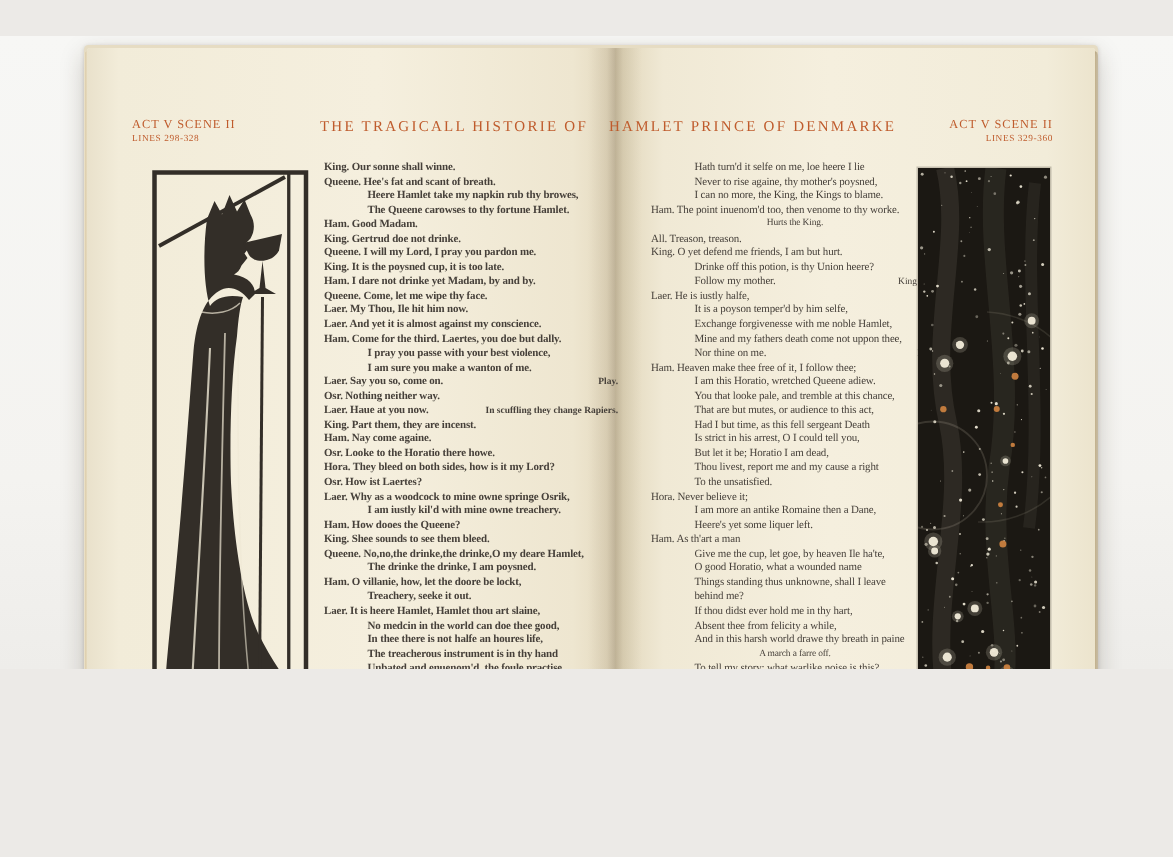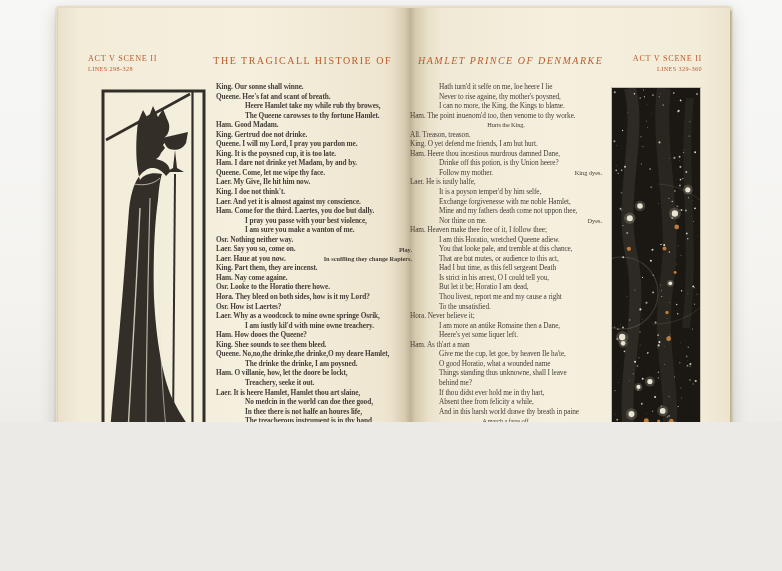--- a/index.html
+++ b/index.html
@@ -3,20 +3,21 @@
 <meta charset="utf-8">
 <style>
   html,body{margin:0;padding:0;}
   body{
     font-family:"Liberation Serif","DejaVu Serif",serif;
     background:#eceae7;
   }
   .photo{
     position:relative;width:782px;height:422px;overflow:hidden;
     background:linear-gradient(180deg,#f7f7f5 0%,#f4f3f0 70%,#eeedea 100%);
+    margin-top:24px;
   }
   .book-shadow{
     position:absolute;left:40px;top:524px;width:706px;height:34px;
     background:radial-gradient(ellipse at 50% 40%,rgba(60,50,35,.30),rgba(60,50,35,0) 72%);
     filter:blur(3px);
   }
   .book{
     position:absolute;left:56px;top:6px;width:676px;height:542px;
     border-radius:3px 3px 8px 8px;
     box-shadow:0 6px 16px rgba(50,40,25,.22), 0 1px 3px rgba(50,40,25,.18);
@@ -67,29 +68,29 @@
   .act-block{position:absolute;top:46px;line-height:10px;}
   .act-line{font-size:8.2px;letter-spacing:.7px;white-space:nowrap;}
   .lines-line{font-size:6.2px;letter-spacing:.4px;white-space:nowrap;}
   .lp-act{left:30px;text-align:left;width:100px;}
   .rp-act{left:552px;width:92px;text-align:right;}
   .running-title{
     position:absolute;top:47px;font-size:10px;letter-spacing:1.5px;
     text-align:right;white-space:nowrap;
   }
   .lp-running{left:142px;width:192px;}
-  .rp-running{left:360px;width:182px;font-style:italic;}
+  .rp-running{left:348px;width:182px;}
 
   .text-col{
     position:absolute;top:74px;width:196px;
     color:var(--ink,#46403a);
     font-size:7.3px;letter-spacing:-0.1px;
   }
   .lp-text{left:158px;font-weight:bold;}
-  .rp-text{left:352px;width:192px;}
+  .rp-text{left:376px;width:192px;}
   .vline{position:relative;height:9.56px;line-height:9.6px;white-space:nowrap;}
   .vline.ind{padding-left:29px;}
   .vline.center{text-align:center;font-size:6.3px;padding-left:0;}
   .vline .note{position:absolute;right:0;top:.4px;font-size:6.3px;letter-spacing:0;}
   .folio{
     position:absolute;top:444px;font-size:8px;text-align:left;
     color:var(--folio,#ab5f33);letter-spacing:.5px;
   }
   .lp-folio{left:130px;width:120px;}
   .rp-folio{left:517px;width:120px;text-decoration:underline;}
@@ -155,36 +156,35 @@
           <path d="M40,120 C37,190 32,270 28,344" stroke="#efe8d4" stroke-width="1.4" fill="none" opacity=".8"></path>
           <path d="M50,110 C48,190 46,270 46,344" stroke="#efe8d4" stroke-width="1.2" fill="none" opacity=".7"></path>
           <path d="M59,120 C58,200 60,280 66,340" stroke="#efe8d4" stroke-width="1" fill="none" opacity=".6"></path>
           <path d="M34,96 C44,98 54,96 60,90" stroke="#efe8d4" stroke-width="1" fill="none" opacity=".7"></path>
         </svg>
       </div>
 
       <div class="text-col lp-text" id="left-lines">
           <div class="vline"><span class="sp">King. </span><span>Our sonne shall winne.</span></div>
           <div class="vline"><span class="sp">Queene. </span><span>Hee's fat and scant of breath.</span></div>
-          <div class="vline ind"><span>Heere Hamlet take my while rub thy browes,</span></div>
+          <div class="vline ind"><span>Heere Hamlet take my napkin rub thy browes,</span></div>
           <div class="vline ind"><span>The Queene carowses to thy fortune Hamlet.</span></div>
           <div class="vline"><span class="sp">Ham. </span><span>Good Madam.</span></div>
           <div class="vline"><span class="sp">King. </span><span>Gertrud doe not drinke.</span></div>
           <div class="vline"><span class="sp">Queene. </span><span>I will my Lord, I pray you pardon me.</span></div>
           <div class="vline"><span class="sp">King. </span><span>It is the poysned cup, it is too late.</span></div>
           <div class="vline"><span class="sp">Ham. </span><span>I dare not drinke yet Madam, by and by.</span></div>
           <div class="vline"><span class="sp">Queene. </span><span>Come, let me wipe thy face.</span></div>
-          <div class="vline"><span class="sp">Laer. </span><span>My Give, Ile hit him now.</span></div>
-          <div class="vline"><span class="sp">King. </span><span>I doe not think't.</span></div>
+          <div class="vline"><span class="sp">Laer. </span><span>My Thou, Ile hit him now.</span></div>
           <div class="vline"><span class="sp">Laer. </span><span>And yet it is almost against my conscience.</span></div>
           <div class="vline"><span class="sp">Ham. </span><span>Come for the third. Laertes, you doe but dally.</span></div>
           <div class="vline ind"><span>I pray you passe with your best violence,</span></div>
           <div class="vline ind"><span>I am sure you make a wanton of me.</span></div>
+          <div class="vline"><span class="sp">Laer. </span><span>Say you so, come on.</span><span class="note">Play.</span></div>
           <div class="vline"><span class="sp">Osr. </span><span>Nothing neither way.</span></div>
-          <div class="vline"><span class="sp">Laer. </span><span>Say you so, come on.</span><span class="note">Play.</span></div>
           <div class="vline"><span class="sp">Laer. </span><span>Haue at you now.</span><span class="note">In scuffling they change Rapiers.</span></div>
           <div class="vline"><span class="sp">King. </span><span>Part them, they are incenst.</span></div>
           <div class="vline"><span class="sp">Ham. </span><span>Nay come againe.</span></div>
           <div class="vline"><span class="sp">Osr. </span><span>Looke to the Horatio there howe.</span></div>
           <div class="vline"><span class="sp">Hora. </span><span>They bleed on both sides, how is it my Lord?</span></div>
           <div class="vline"><span class="sp">Osr. </span><span>How ist Laertes?</span></div>
           <div class="vline"><span class="sp">Laer. </span><span>Why as a woodcock to mine owne springe Osrik,</span></div>
           <div class="vline ind"><span>I am iustly kil'd with mine owne treachery.</span></div>
           <div class="vline"><span class="sp">Ham. </span><span>How dooes the Queene?</span></div>
           <div class="vline"><span class="sp">King. </span><span>Shee sounds to see them bleed.</span></div>
@@ -207,21 +207,20 @@
       </div>
 
       <div class="text-col rp-text" id="right-lines">
           <div class="vline ind"><span>Hath turn'd it selfe on me, loe heere I lie</span></div>
           <div class="vline ind"><span>Never to rise againe, thy mother's poysned,</span></div>
           <div class="vline ind"><span>I can no more, the King, the Kings to blame.</span></div>
           <div class="vline"><span class="sp">Ham. </span><span>The point inuenom'd too, then venome to thy worke.</span></div>
           <div class="vline center">Hurts the King.</div>
           <div class="vline"><span class="sp">All. </span><span>Treason, treason.</span></div>
           <div class="vline"><span class="sp">King. </span><span>O yet defend me friends, I am but hurt.</span></div>
-          <div class="vline"><span class="sp">Ham. </span><span>Heere thou incestious murdrous damned Dane,</span></div>
           <div class="vline ind"><span>Drinke off this potion, is thy Union heere?</span></div>
           <div class="vline ind"><span>Follow my mother.</span><span class="note">King dyes.</span></div>
           <div class="vline"><span class="sp">Laer. </span><span>He is iustly halfe,</span></div>
           <div class="vline ind"><span>It is a poyson temper'd by him selfe,</span></div>
           <div class="vline ind"><span>Exchange forgivenesse with me noble Hamlet,</span></div>
           <div class="vline ind"><span>Mine and my fathers death come not uppon thee,</span></div>
           <div class="vline ind"><span>Nor thine on me.</span><span class="note">Dyes.</span></div>
           <div class="vline"><span class="sp">Ham. </span><span>Heaven make thee free of it, I follow thee;</span></div>
           <div class="vline ind"><span>I am this Horatio, wretched Queene adiew.</span></div>
           <div class="vline ind"><span>You that looke pale, and tremble at this chance,</span></div>

